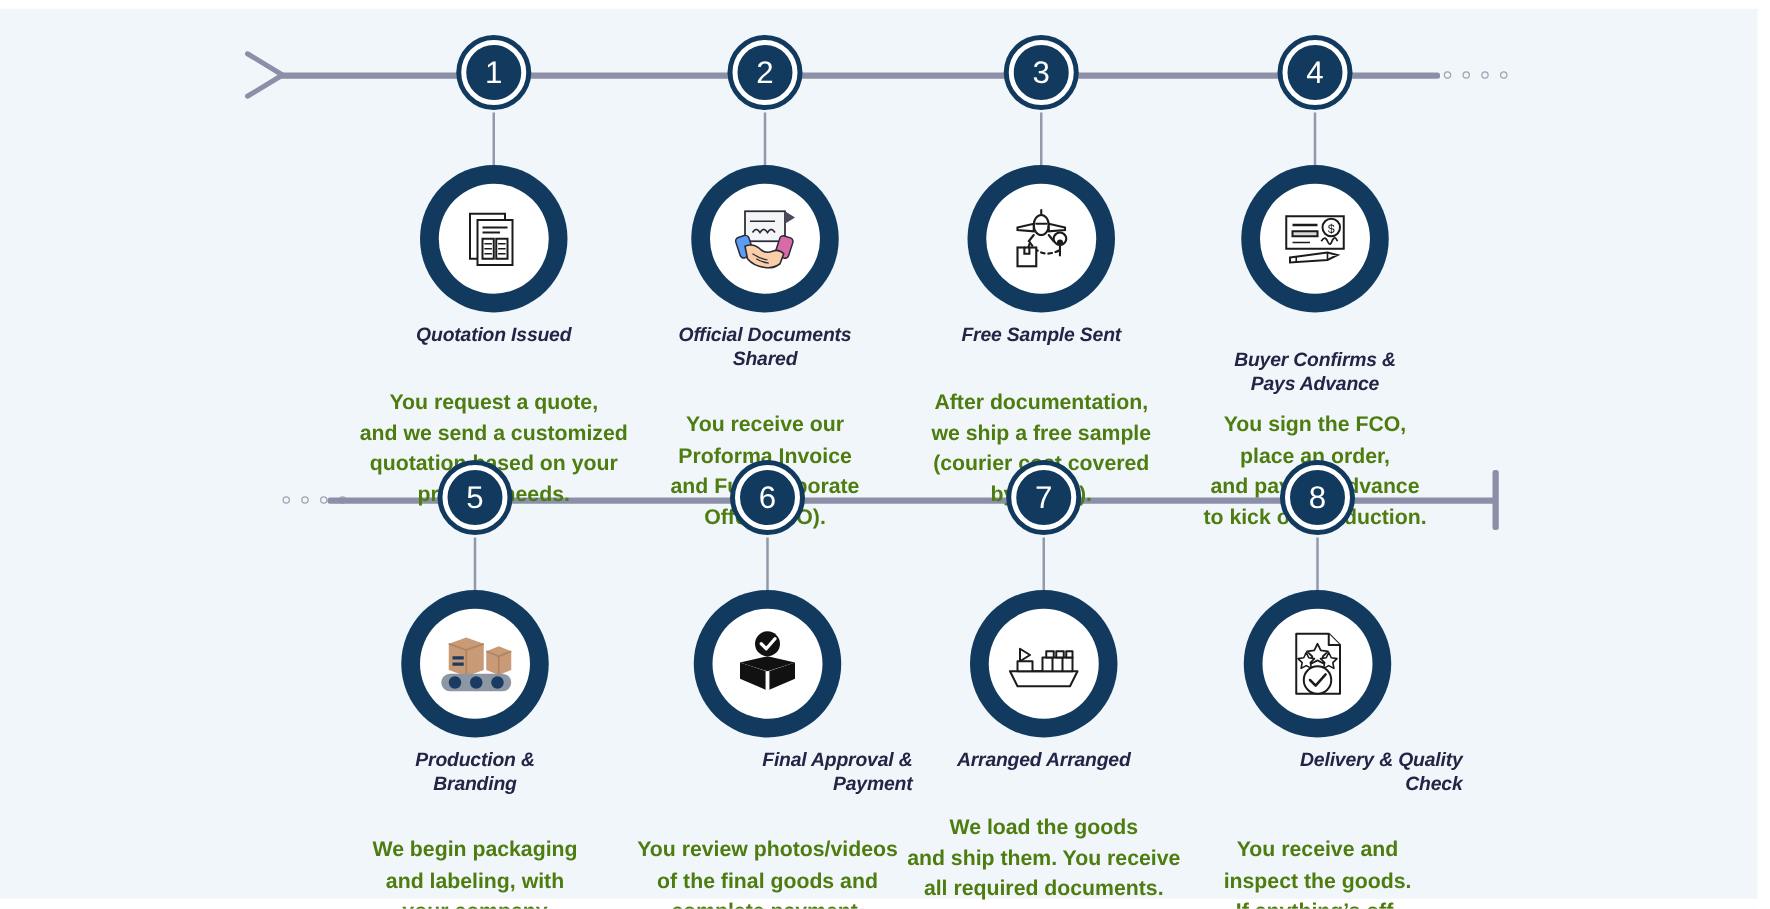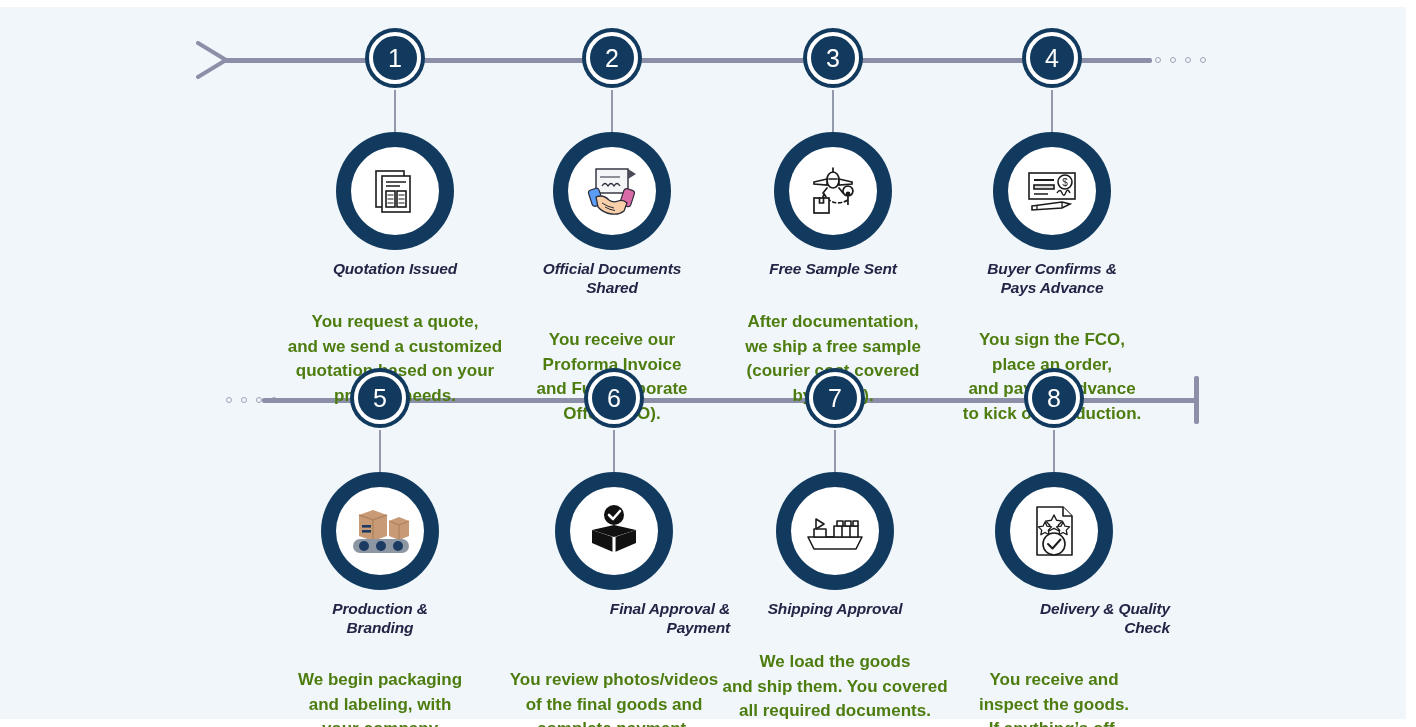--- a/index.html
+++ b/index.html
@@ -321,21 +321,21 @@
             <circle cx="42" cy="17" r="7" fill="#fff"></circle>
             <text x="42" y="21" font-size="10" font-family="'Liberation Sans', sans-serif" fill="#1b1b1b" stroke="none" text-anchor="middle">$</text>
             <path d="M34 28 q3 -5 5 0 q2 5 4 -1 q2 -4 4 1" stroke-width="1.4"></path>
             <path d="M9 41 l30 -4 l8 2 l-8 4 l-30 2 z" fill="#fff"></path>
             <line x1="14" y1="40.5" x2="14" y2="44.5" stroke-width="1.3"></line>
             <path d="M39 37 l0 6" stroke-width="1.3"></path>
           </g>
         </svg>
       </div>
     </div>
-    <div class="step-title" style="white-space: pre-line;">Buyer Confirms &amp;
+    <div class="step-title" style="white-space: pre-line; margin-top: 20px;">Buyer Confirms &amp;
 Pays Advance</div>
     <div class="step-desc two-line-title">You sign the FCO,
 place an order,
 and pay the advance
 to kick off production.</div>
   </div>
 
   <div class="step s5">
     <div class="badge">5</div>
     <div class="stem"></div>
@@ -405,23 +405,23 @@
             <line x1="38" y1="19" x2="38" y2="30"></line>
             <line x1="46" y1="19" x2="46" y2="30"></line>
             <rect x="33" y="14" width="6" height="5" fill="#fff"></rect>
             <rect x="41" y="14" width="6" height="5" fill="#fff"></rect>
             <rect x="49" y="14" width="5" height="5" fill="#fff"></rect>
             <line x1="22" y1="30" x2="30" y2="30"></line>
           </g>
         </svg>
       </div>
     </div>
-    <div class="step-title" style="white-space: pre-line;">Shipping Approval</div>
+    <div class="step-title" style="white-space: pre-line;">Arranged Arranged</div>
     <div class="step-desc">We load the goods
-and ship them. You covered
+and ship them. You receive
 all required documents.</div>
   </div>
 
   <div class="step s8">
     <div class="badge">8</div>
     <div class="stem"></div>
     <div class="icon-ring">
       <div class="icon-inner">
         <svg width="52" height="56" viewBox="0 0 52 56">
           <g fill="none" stroke="#1b1b1b" stroke-width="1.6" stroke-linejoin="round">

